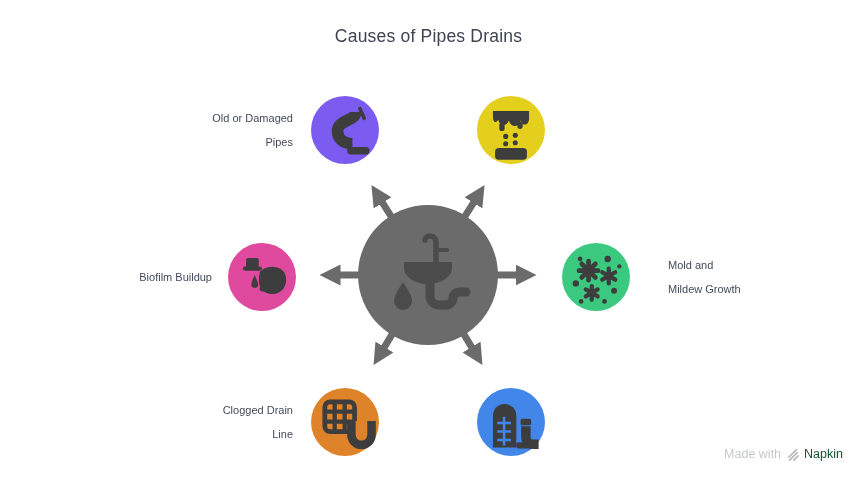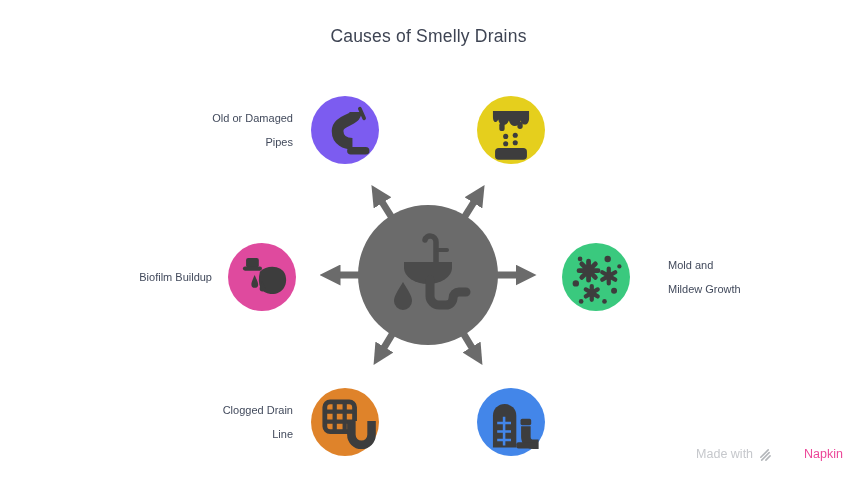--- a/index.html
+++ b/index.html
@@ -21,28 +21,28 @@
   .label.left{text-align:left;}
   .hub{position:absolute;left:300px;top:162px;}
   .fl{fill:#3d3d3d;}
   .st{stroke:#3d3d3d;fill:none;}
   .hfl{fill:#4b4b4b;}
   .hst{stroke:#4b4b4b;fill:none;}
   .watermark{
     position:absolute;top:447px;right:14px;display:flex;align-items:flex-end;gap:5px;
     font-size:12.5px;color:#c6c8cc;cursor:pointer;text-decoration:none;
   }
-  .watermark .brand{color:#ec4899;margin-left:28px;}
+  .watermark .brand{color:#14532d;}
 </style>
 </head>
 <body>
 
 <div id="stage">
 
-  <div class="title">Causes of Smelly Drains</div>
+  <div class="title">Causes of Pipes Drains</div>
 
   <svg class="hub" width="260" height="226" viewBox="0 0 260 226">
     <defs>
       <marker id="ah" viewBox="0 0 10 10" refX="5" refY="5" markerWidth="3" markerHeight="3" orient="auto-start-reverse" markerUnits="strokeWidth">
         <path d="M0,0 L10,5 L0,10 Z" fill="#6b6b6b"></path>
       </marker>
     </defs>
     <g stroke-width="7" fill="none" stroke="#6b6b6b">
       <line x1="128" y1="113" x2="30" y2="113" marker-end="url(#ah)"></line>
       <line x1="128" y1="113" x2="226" y2="113" marker-end="url(#ah)"></line>

